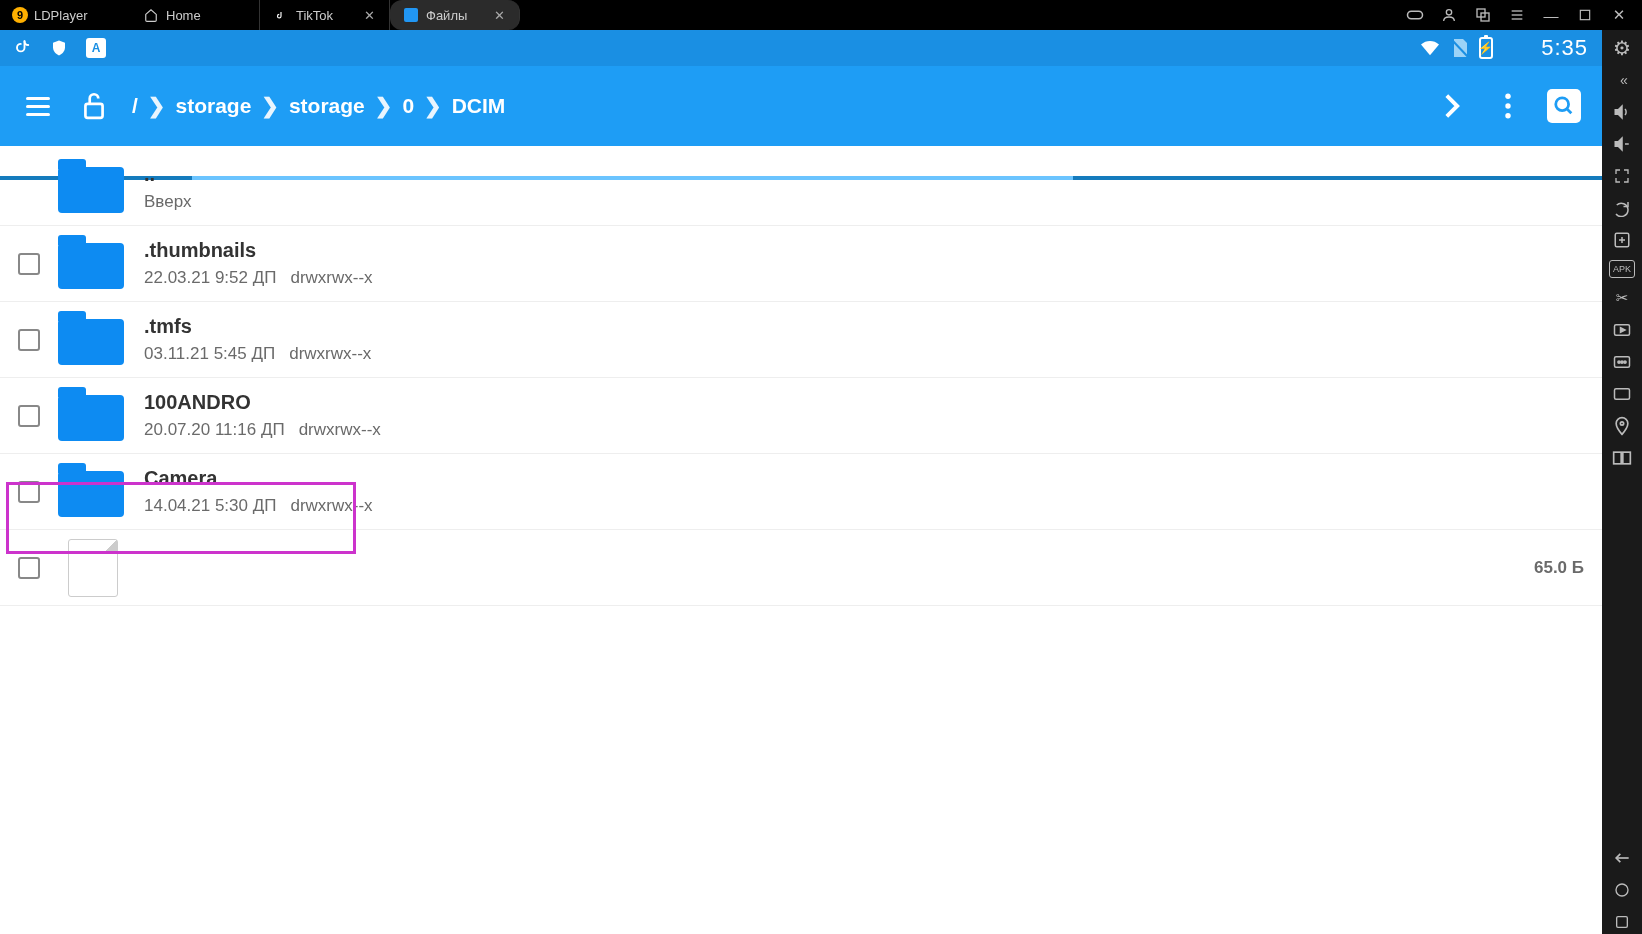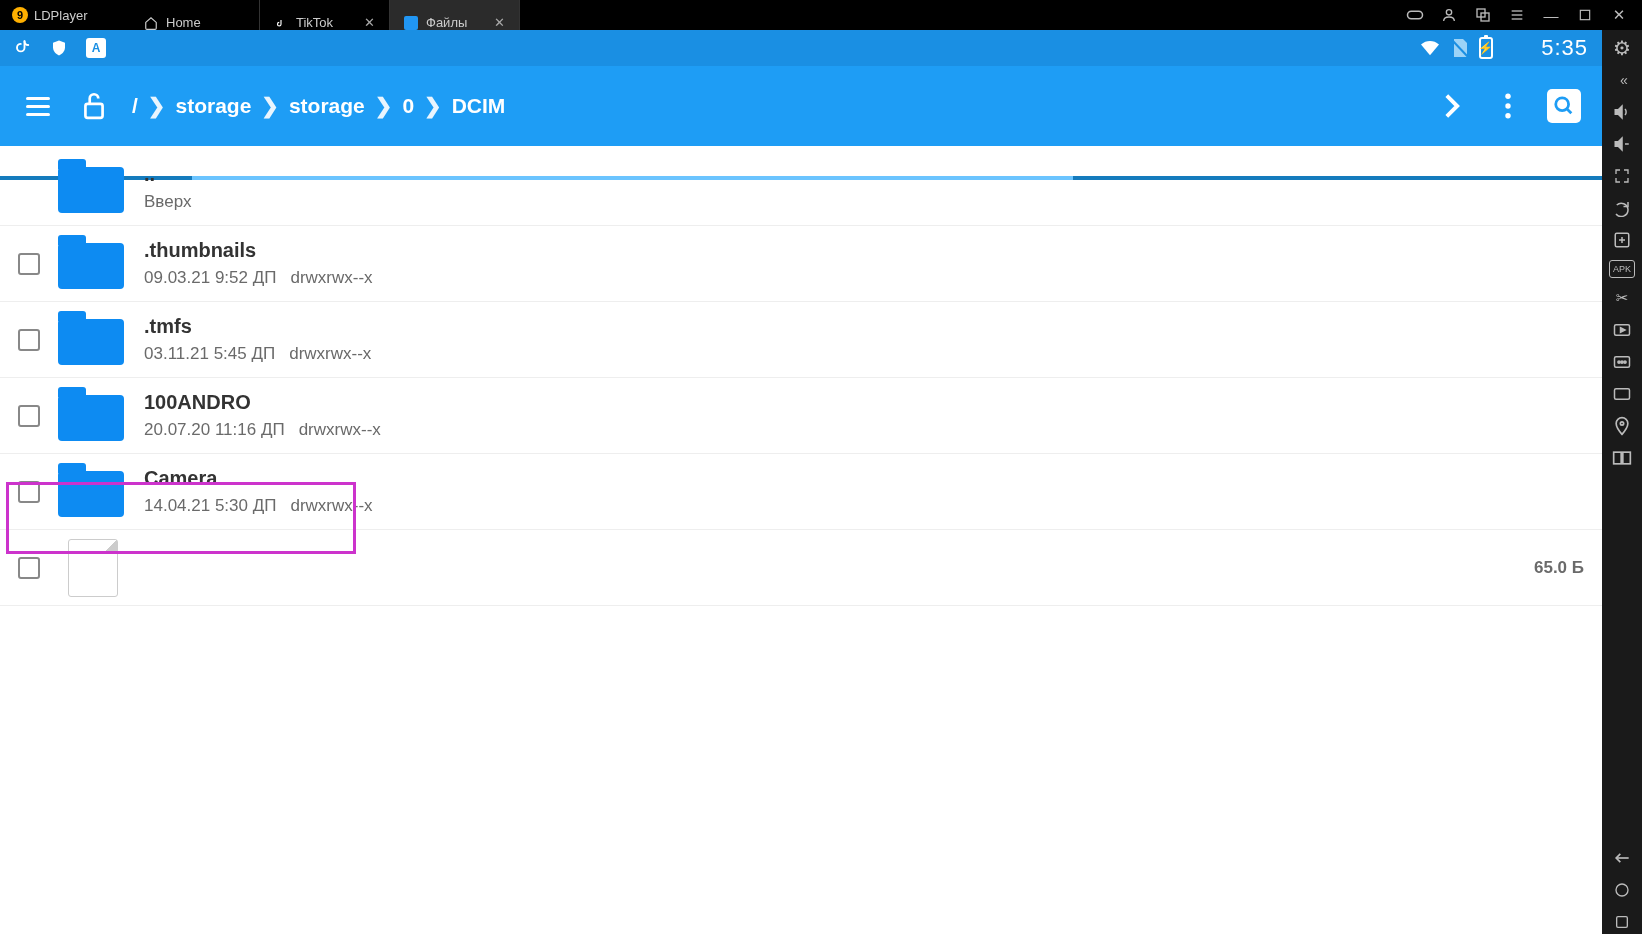--- a/index.html
+++ b/index.html
@@ -3,22 +3,22 @@
 <meta charset="utf-8">
 <style>
   * { margin: 0; padding: 0; box-sizing: border-box; font-family: Arial, Helvetica, sans-serif; }
   html, body { width: 1642px; height: 934px; overflow: hidden; background:#000; }
   .root { display:flex; flex-direction:column; width:1642px; height:934px; background:#000; }
 
   
   .window-bar { height:30px; background:#000; display:flex; align-items:center; color:#ccc; font-size:13px; }
   .window-brand { display:flex; align-items:center; gap:6px; padding:0 12px; width:130px; }
   .brand-icon { width:16px; height:16px; border-radius:50%; background:#ffb000; display:flex; align-items:center; justify-content:center; color:#000; font-weight:bold; font-size:11px; }
-  .tab { position:relative; display:flex; align-items:flex-end; gap:8px; height:30px; padding:0 14px; min-width:130px; color:#ccc; border-right:1px solid #333; }
-  .tab.active { background:#2b2b2b; }
+  .tab { position:relative; display:flex; align-items:center; gap:8px; height:30px; padding:0 14px; min-width:130px; color:#ccc; border-right:1px solid #333; }
+  .tab.active { background:#2b2b2b;border-radius:12px; }
   .tab .tab-close { margin-left:auto; font-size:13px; color:#aaa; }
   .tab-icon { width:14px; height:14px; display:inline-block; }
   .tab-icon.home { color:#ccc; }
   .tab-icon.folder { background:#2196f3; border-radius:2px; }
   .window-spacer { flex:1; }
   .window-controls { display:flex; align-items:center; gap:16px; padding:0 14px; color:#bbb; }
   .wc-btn { width:18px; height:18px; display:flex; align-items:center; justify-content:center; cursor:pointer; font-size:15px; }
 
   
   .body-row { flex:1; display:flex; }
@@ -255,21 +255,21 @@
         </div>
 
         <div class="file-row">
           <span class="file-check"></span>
           <div class="folder-ico">
               <div class="folder-shape"></div>
             </div>
           <div class="file-info">
             <span class="file-name">.thumbnails</span>
             <span class="file-meta">
-              <span>09.03.21 9:52 ДП</span>
+              <span>22.03.21 9:52 ДП</span>
               <span>drwxrwx--x</span>
             </span>
           </div>
         </div>
 
         <div class="file-row">
           <span class="file-check"></span>
           <div class="folder-ico">
               <div class="folder-shape"></div>
             </div>

